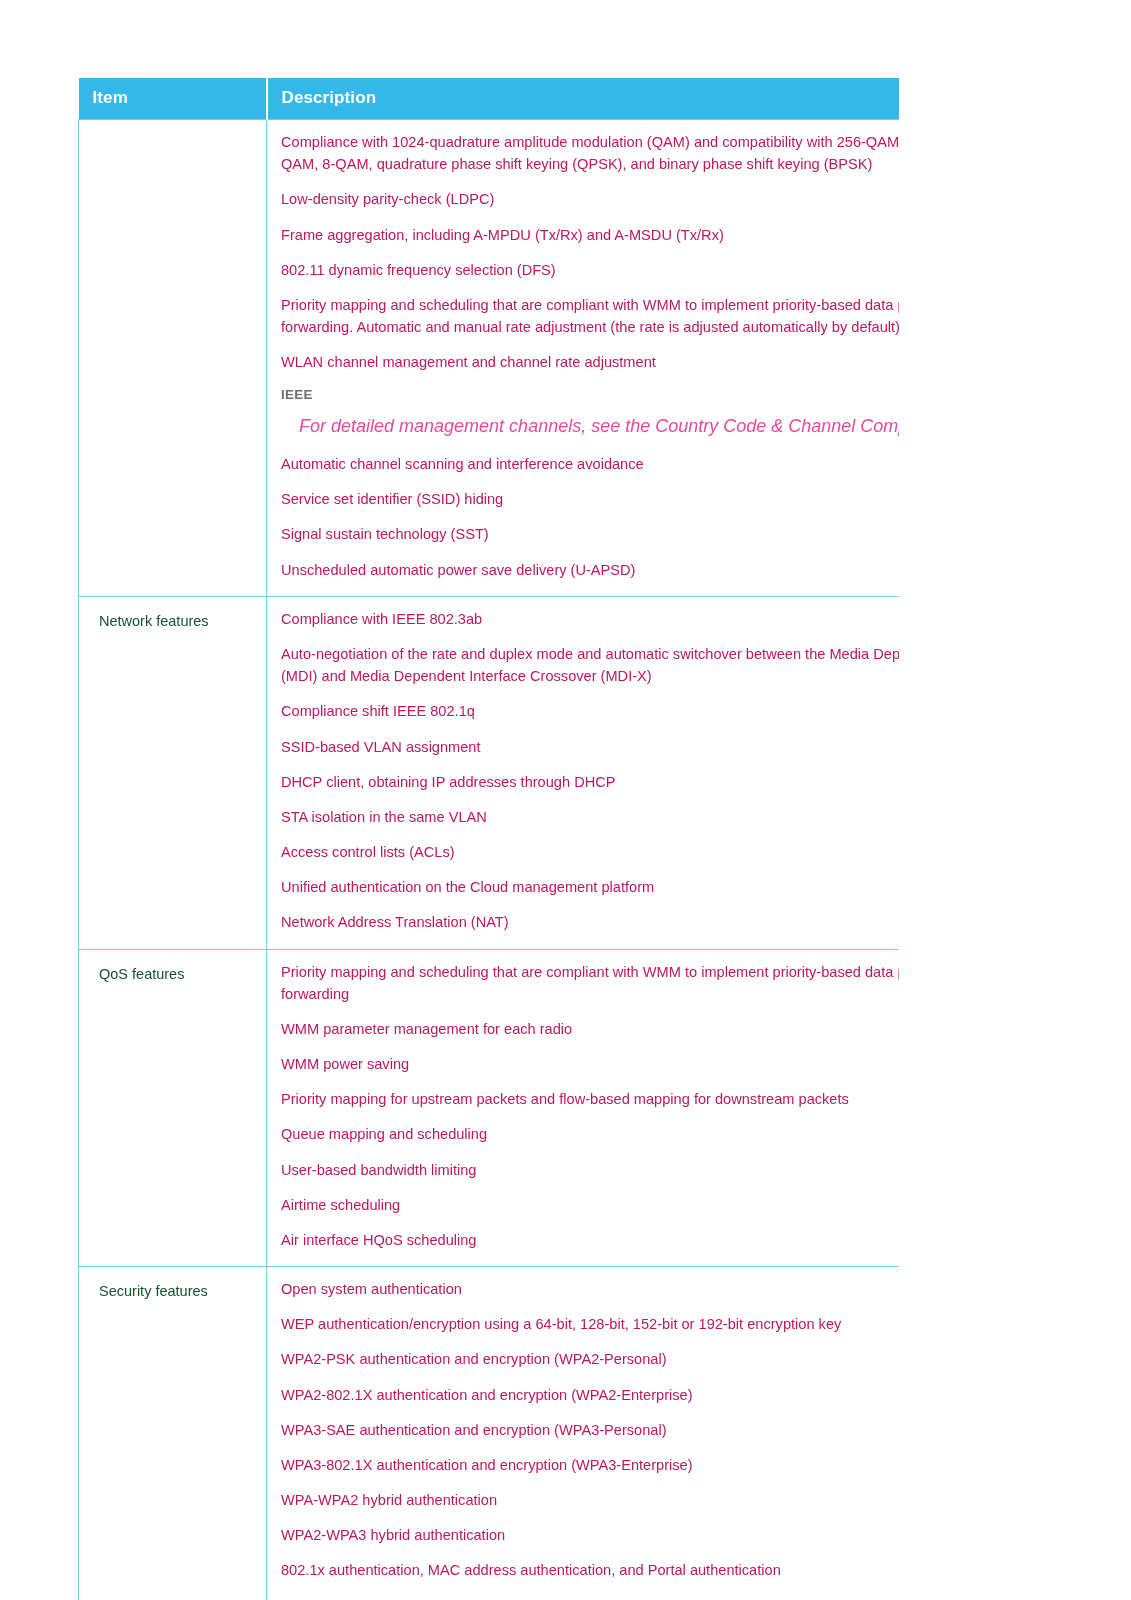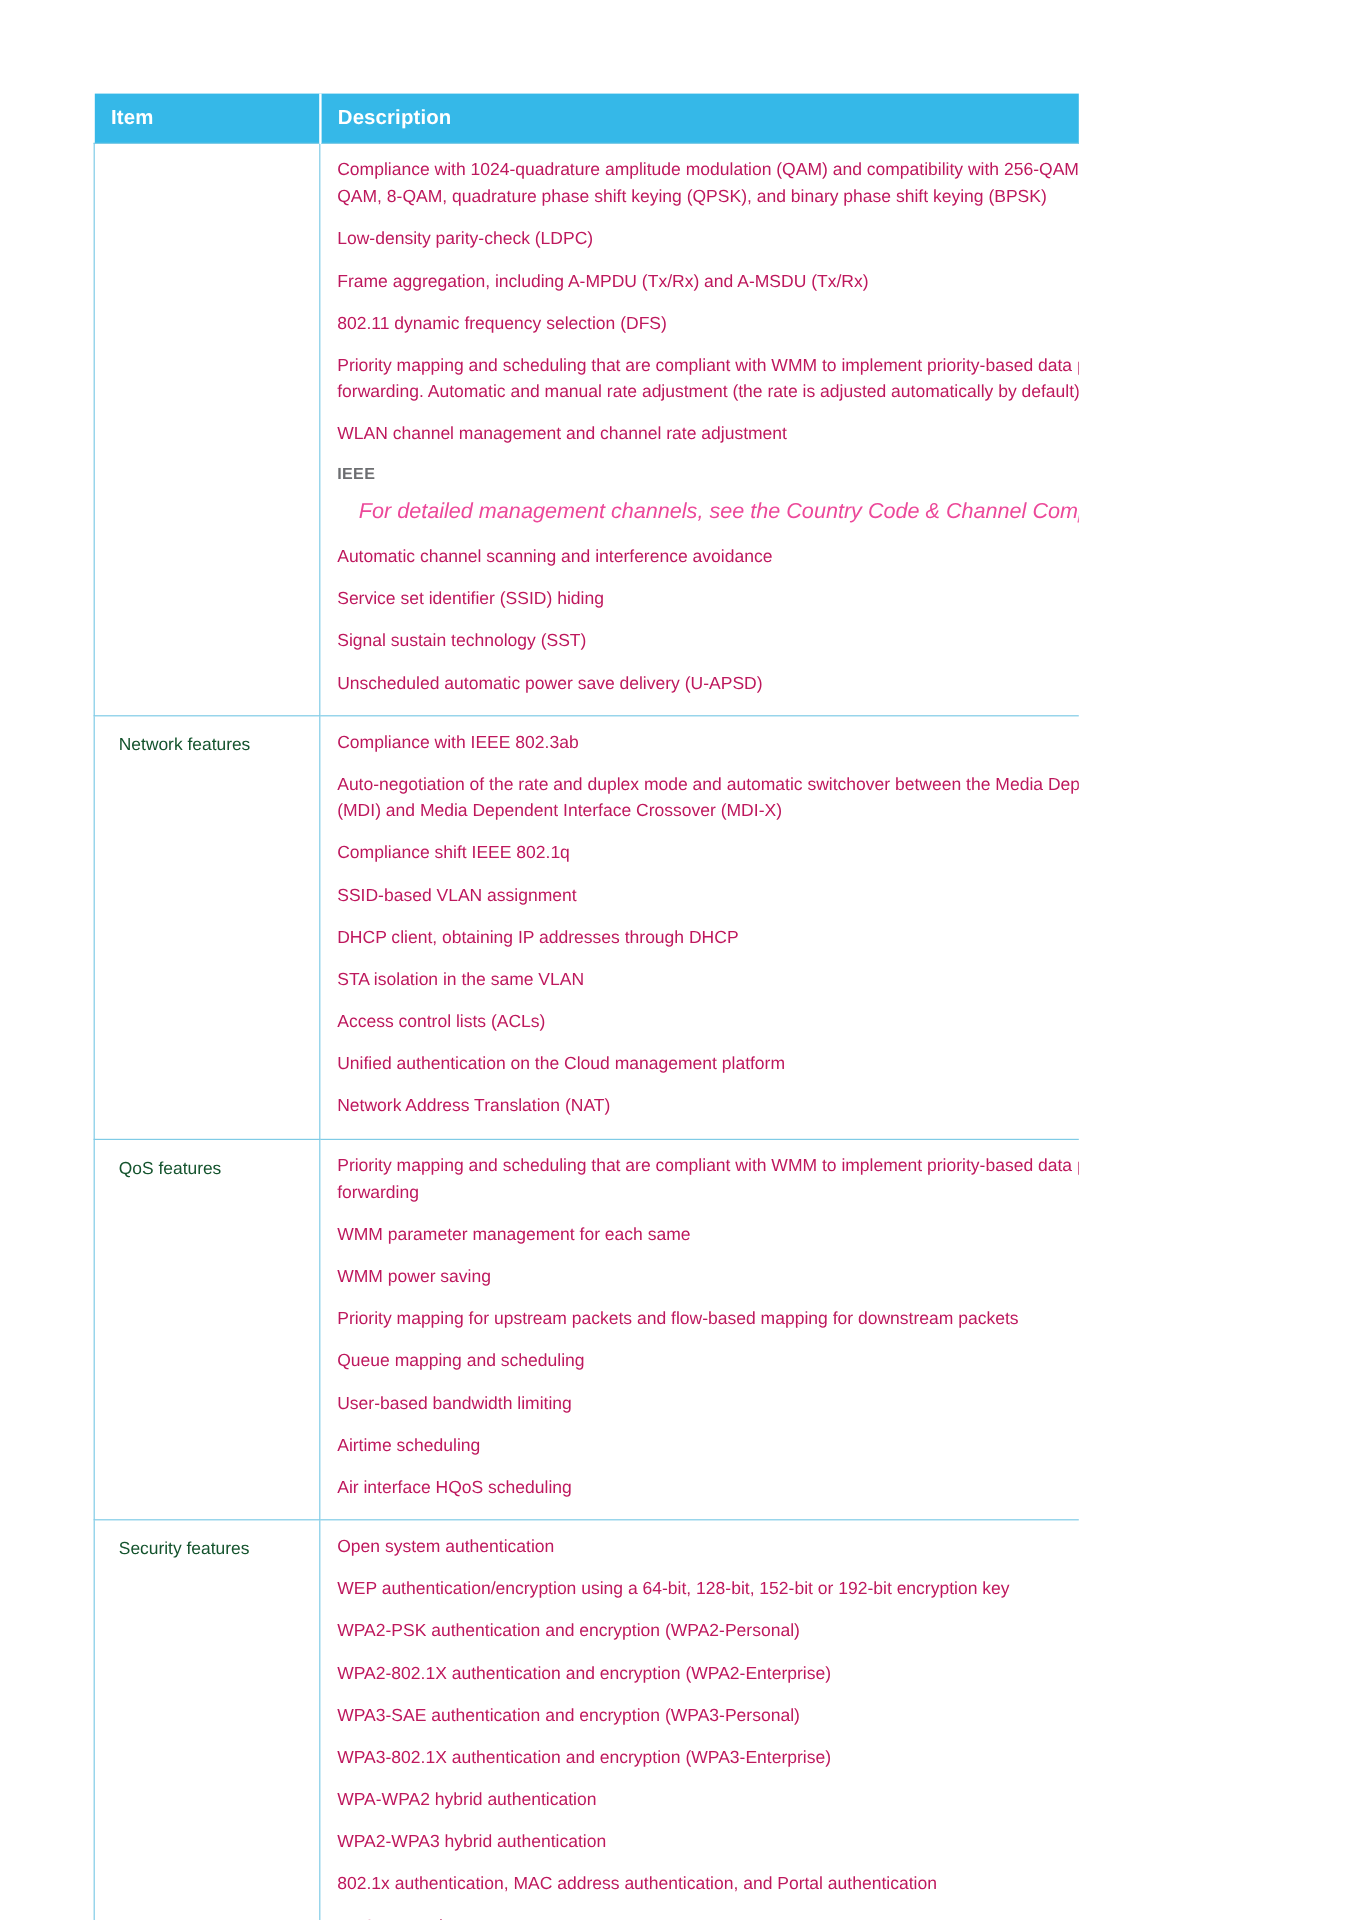--- a/index.html
+++ b/index.html
@@ -167,21 +167,21 @@
             <div class="p">STA isolation in the same VLAN</div>
             <div class="p">Access control lists (ACLs)</div>
             <div class="p">Unified authentication on the Cloud management platform</div>
             <div class="p">Network Address Translation (NAT)</div>
           </td>
         </tr>
         <tr>
           <td class="cell-item">QoS features</td>
           <td class="cell-desc">
             <div class="p">Priority mapping and scheduling that are compliant with WMM to implement priority-based data processing and forwarding</div>
-            <div class="p">WMM parameter management for each same</div>
+            <div class="p">WMM parameter management for each radio</div>
             <div class="p">WMM power saving</div>
             <div class="p">Priority mapping for upstream packets and flow-based mapping for downstream packets</div>
             <div class="p">Queue mapping and scheduling</div>
             <div class="p">User-based bandwidth limiting</div>
             <div class="p">Airtime scheduling</div>
             <div class="p">Air interface HQoS scheduling</div>
           </td>
         </tr>
         <tr>
           <td class="cell-item">Security features</td>

